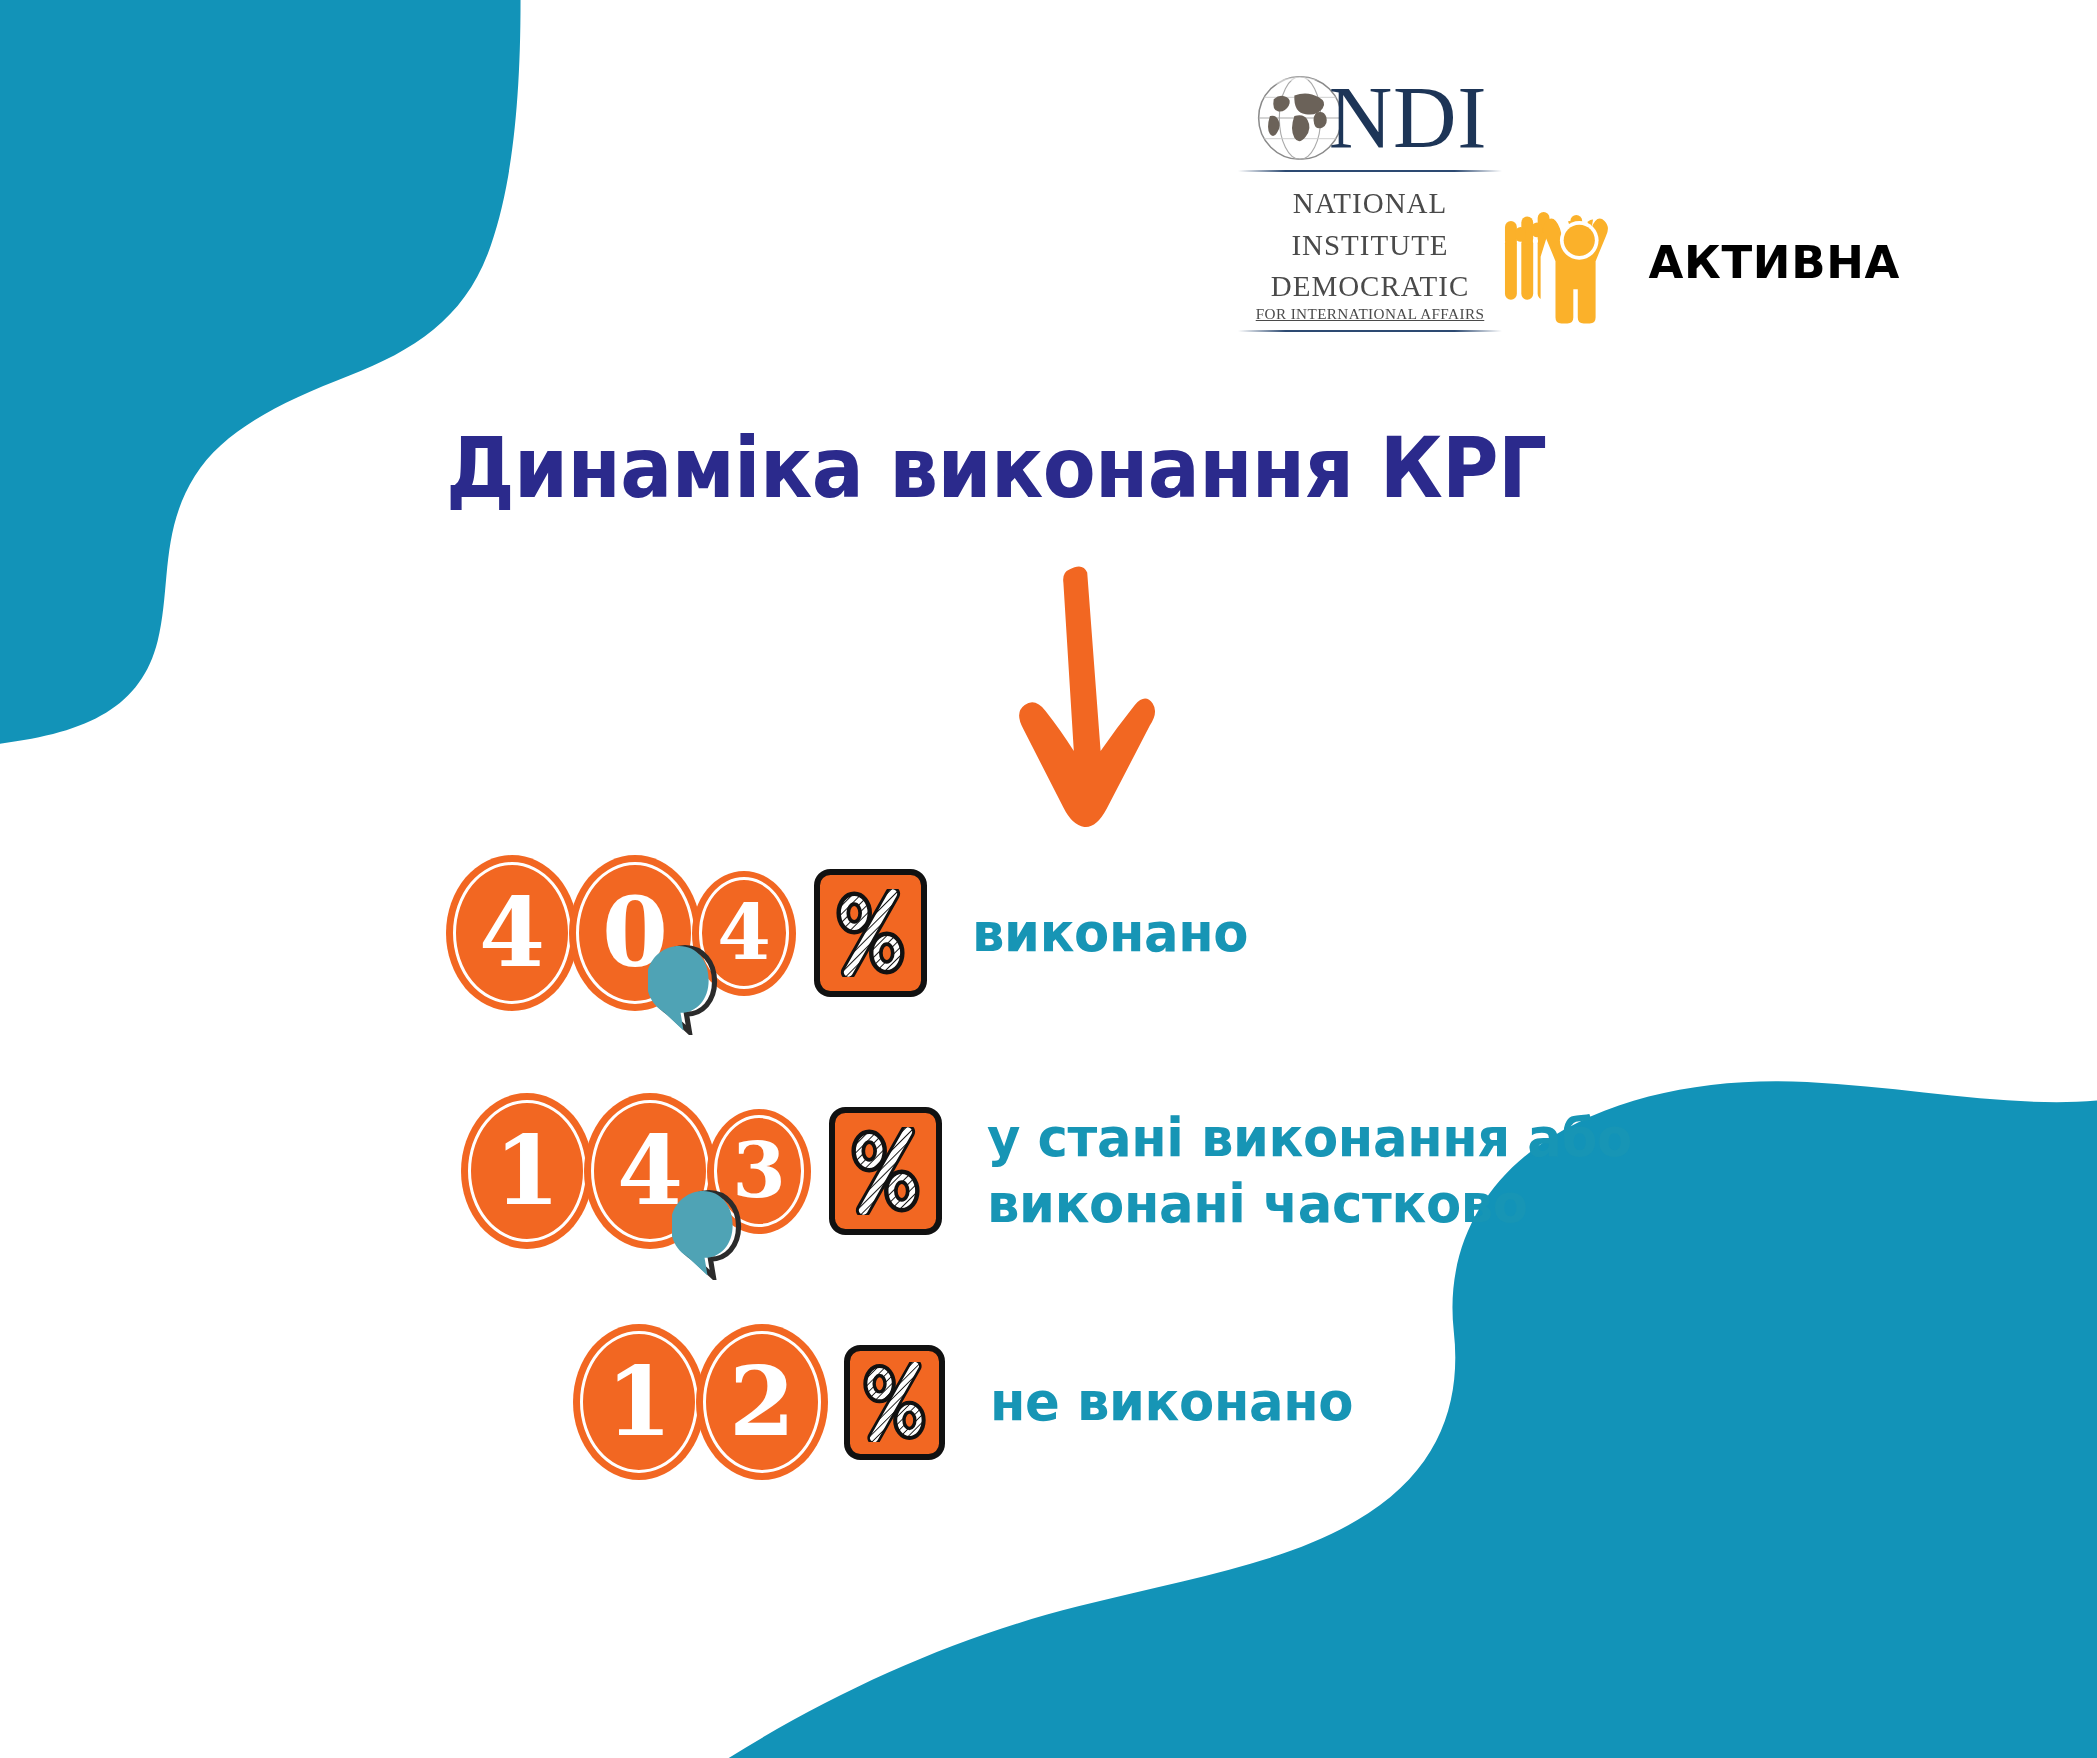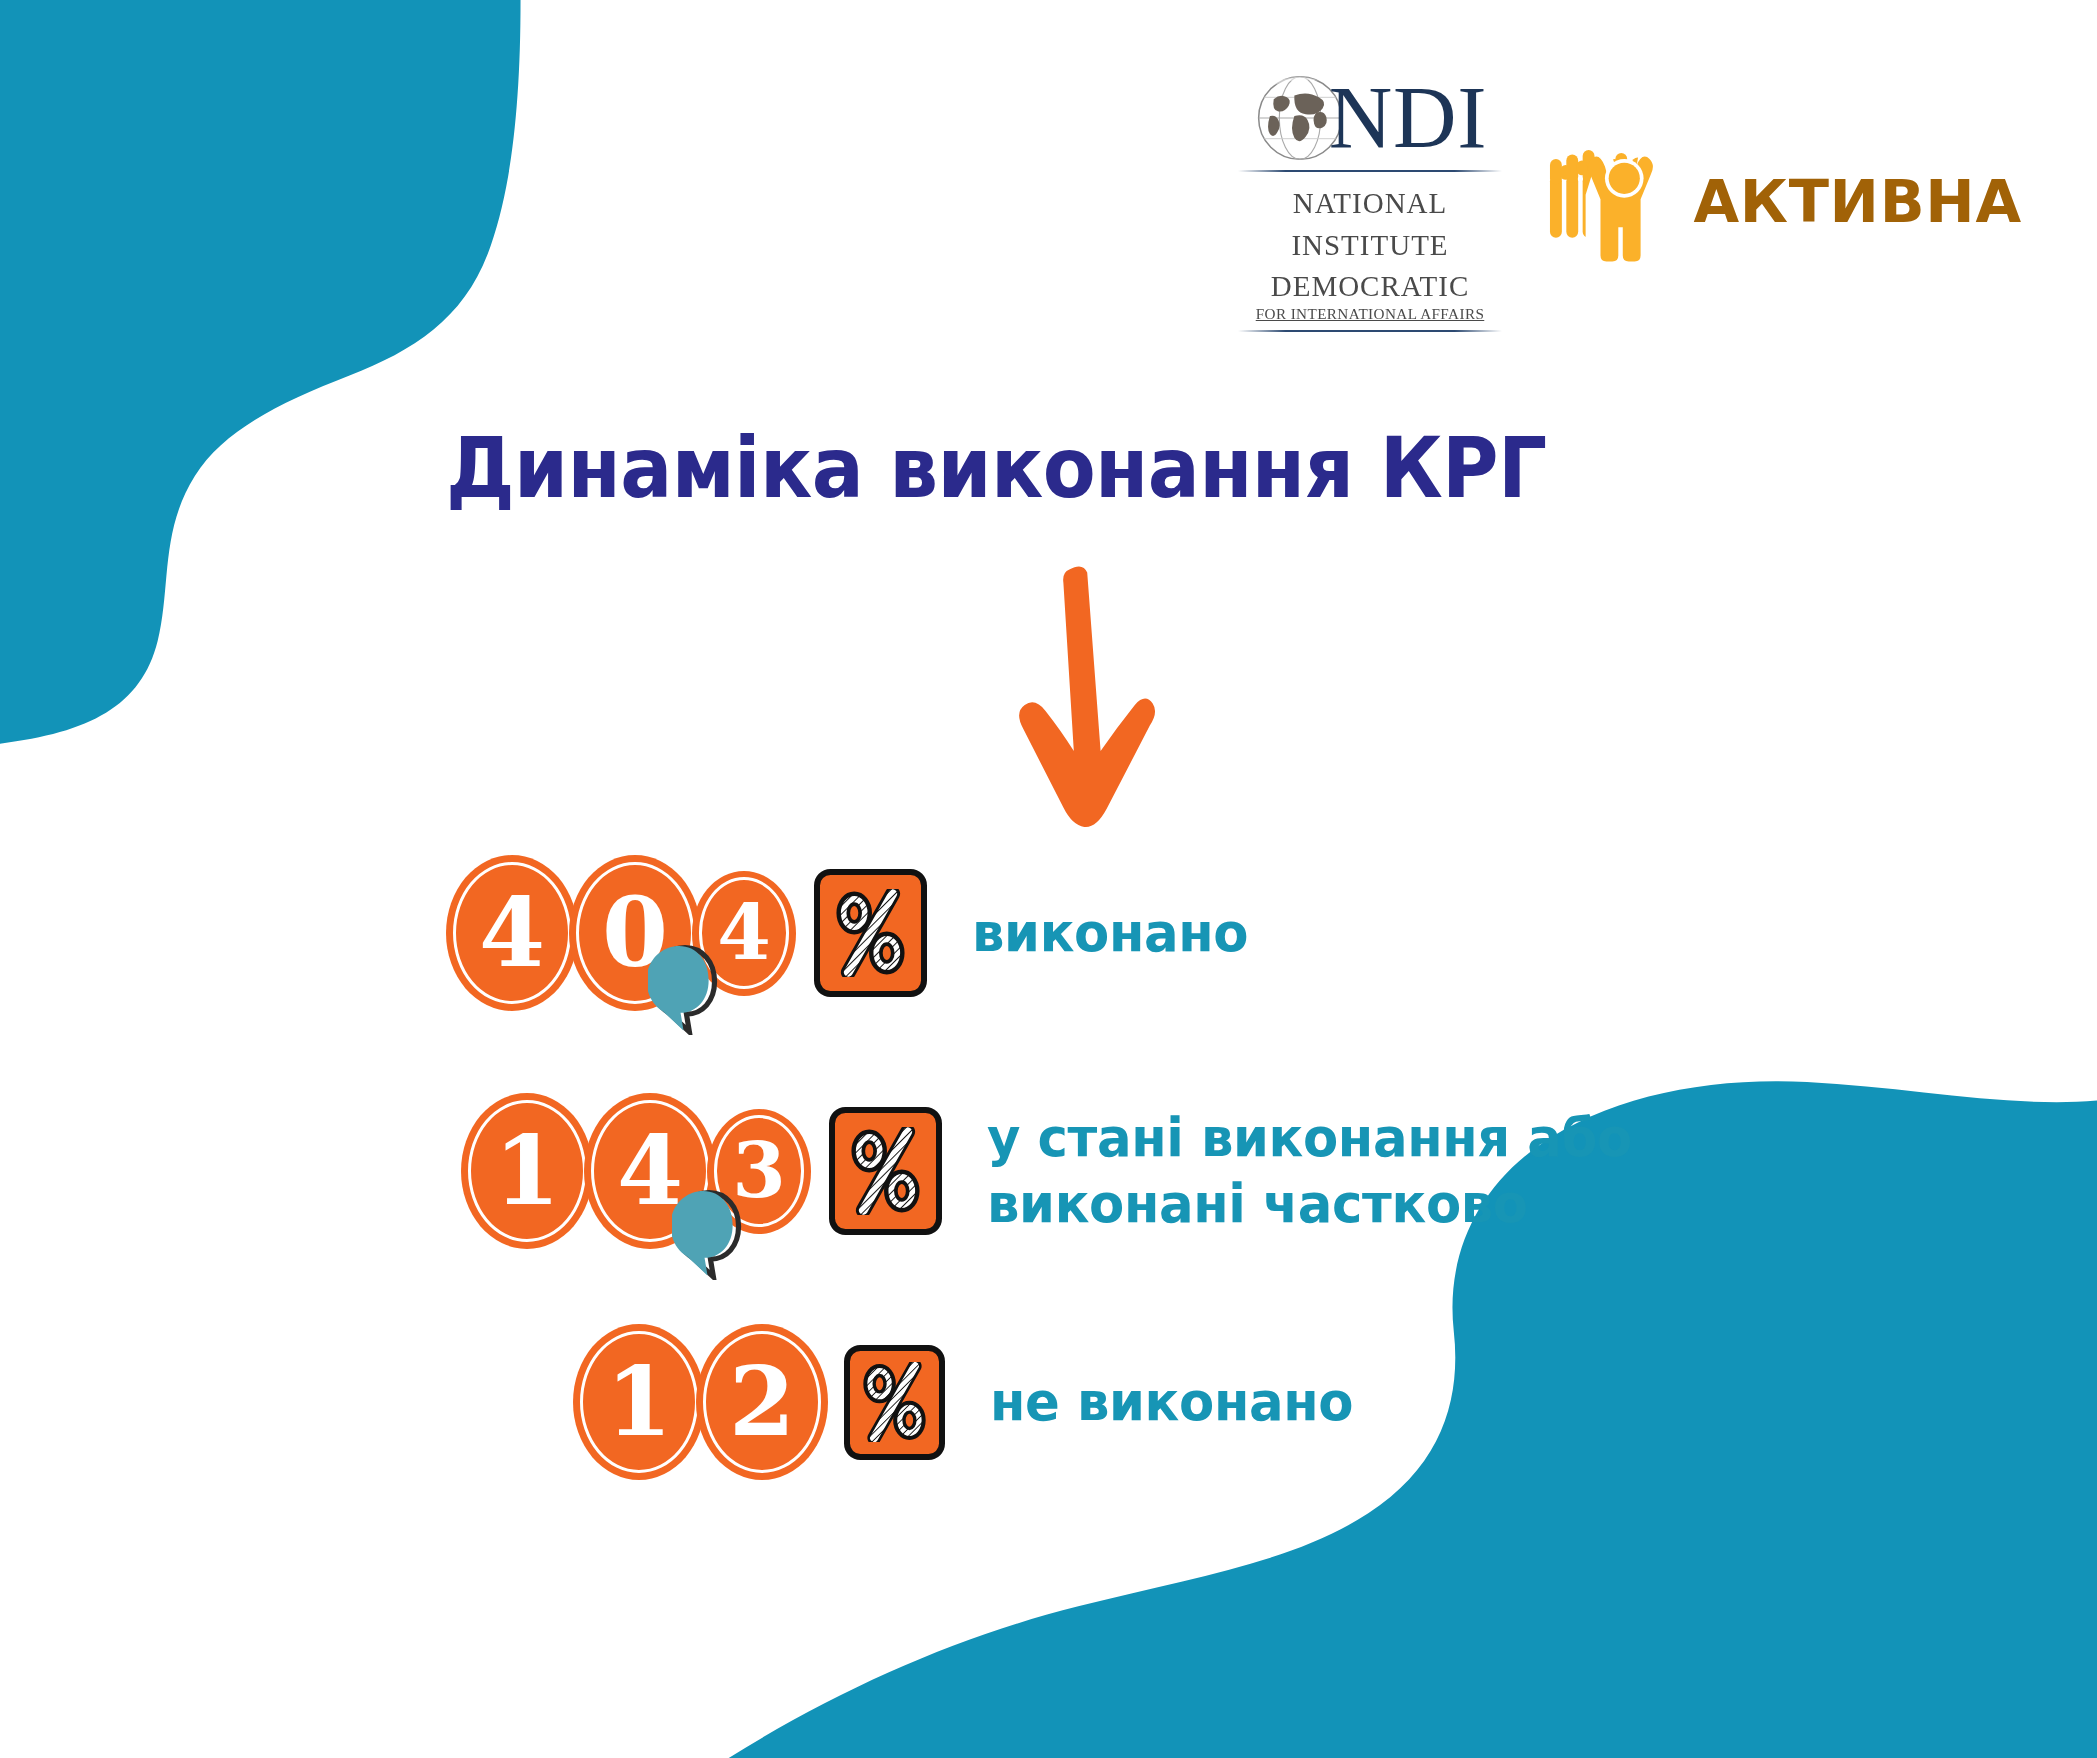--- a/index.html
+++ b/index.html
@@ -11,21 +11,21 @@
     position:relative;
   }
 
   
   #bg-layer { position:absolute; inset:0; width:2097px; height:1758px; z-index:0; }
 
   
   .logo-strip {
     position:absolute;
     top:71px; left:1238px;
-    display:flex; align-items:center; gap:45px;
+    display:flex; align-items:flex-end; 
     z-index:3;
   }
   .ndi-logo { width:264px; display:flex; flex-direction:column; align-items:center; }
   .ndi-top { display:flex; align-items:center; justify-content:center; gap:1.5px; }
   .ndi-letters {
     font-family:"Liberation Serif", serif;
     font-size:88px; font-weight:400; letter-spacing:0.7px;
     color:#1d3557; line-height:1; margin-left:-19.3px;
   }
   .ndi-rule { width:100%; height:2.2px; background:linear-gradient(to right,#ffffff,#2d4a72 18%,#2d4a72 82%,#ffffff); margin-top:4.5px; }
@@ -33,22 +33,22 @@
     font-family:"Liberation Serif", serif;
     color:#4a4a4a; text-align:center; line-height:1.16; margin-top:7.4px;
   }
   .ndi-sub .l1 { font-size:29px; letter-spacing:1px; display:block;margin-top:8px; }
   .ndi-sub .l4 { font-size:15.2px; letter-spacing:0.4px; display:block; margin-top:1.5px;text-decoration:underline;}
   .ndi-rule2 { width:100%; height:2.2px; background:linear-gradient(to right,#ffffff,#2d4a72 18%,#2d4a72 82%,#ffffff); margin-top:6.7px; }
 
   .ag-logo { display:flex; align-items:center; gap:16.4px; }
   .ag-words {
     font-family:"DejaVu Sans", sans-serif;
-    font-weight:700; color:#a16207;
-    font-size:59px; line-height:0.94; letter-spacing:0.7px;
+    font-weight:700; color:#000000;
+    font-size:45px; line-height:0.94; letter-spacing:0.7px;
   }
 
   
   .page-title {
     position:absolute; top:420px; left:446px;
     font-family:"DejaVu Sans", sans-serif;
     font-weight:700;
     font-size:83px;
     letter-spacing:-0.7px;
     color:#2B2A8C;

